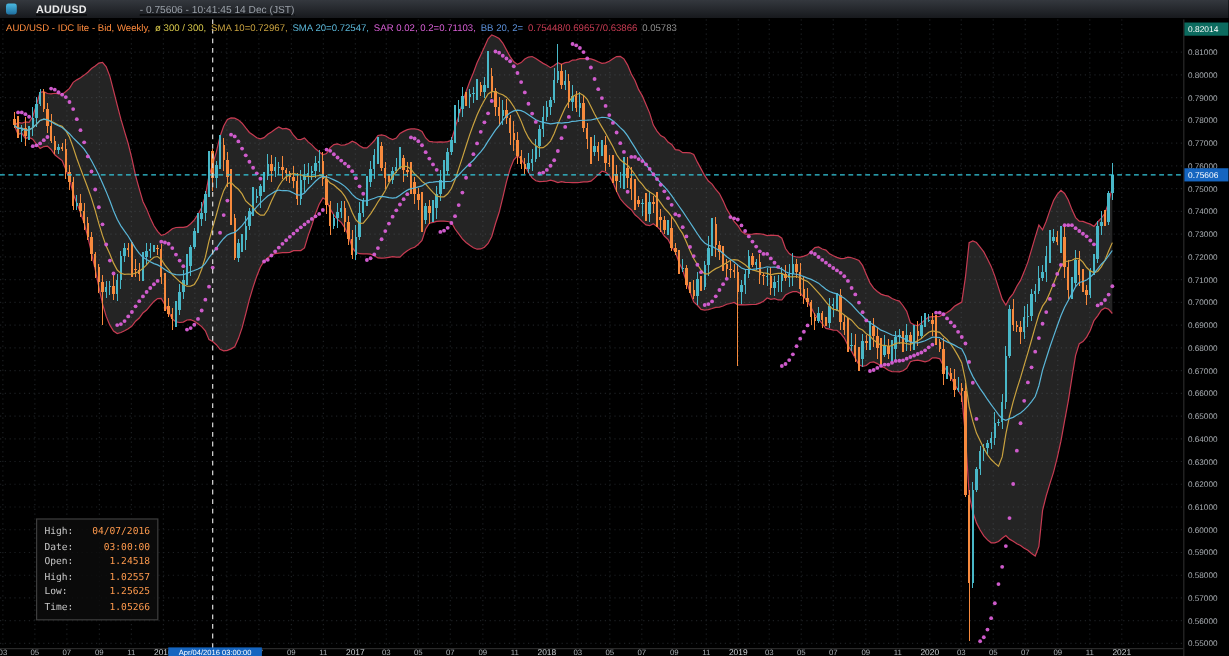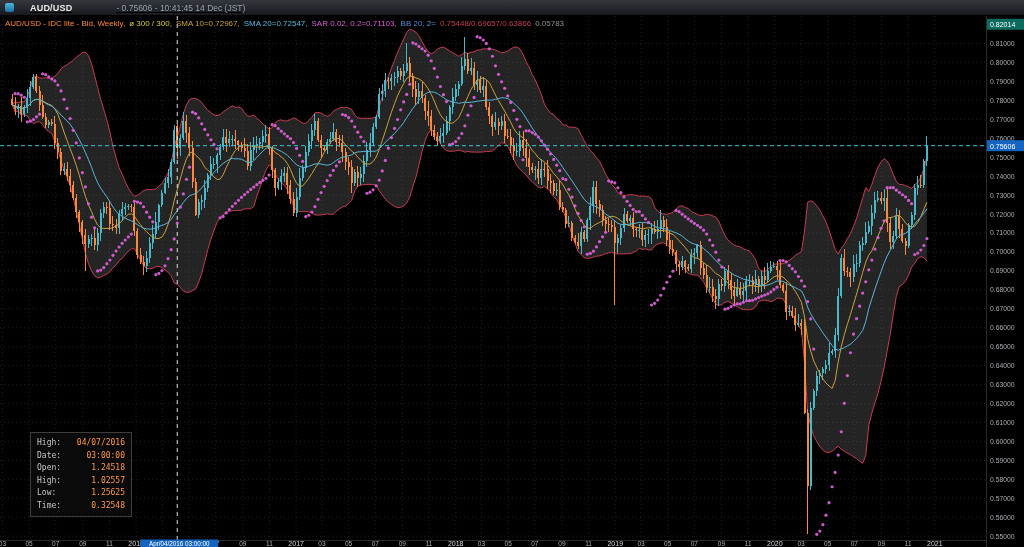--- a/index.html
+++ b/index.html
@@ -1115,17 +1115,17 @@
         <div class="dw-row">
           <span class="dw-label">High:</span>
           <span class="dw-value">1.02557</span>
         </div>
         <div class="dw-row">
           <span class="dw-label">Low:</span>
           <span class="dw-value">1.25625</span>
         </div>
         <div class="dw-row">
           <span class="dw-label">Time:</span>
-          <span class="dw-value">0.32548</span>
+          <span class="dw-value">1.05266</span>
         </div>
       </div>
   </div>
 </div>
 
 </body></html>

